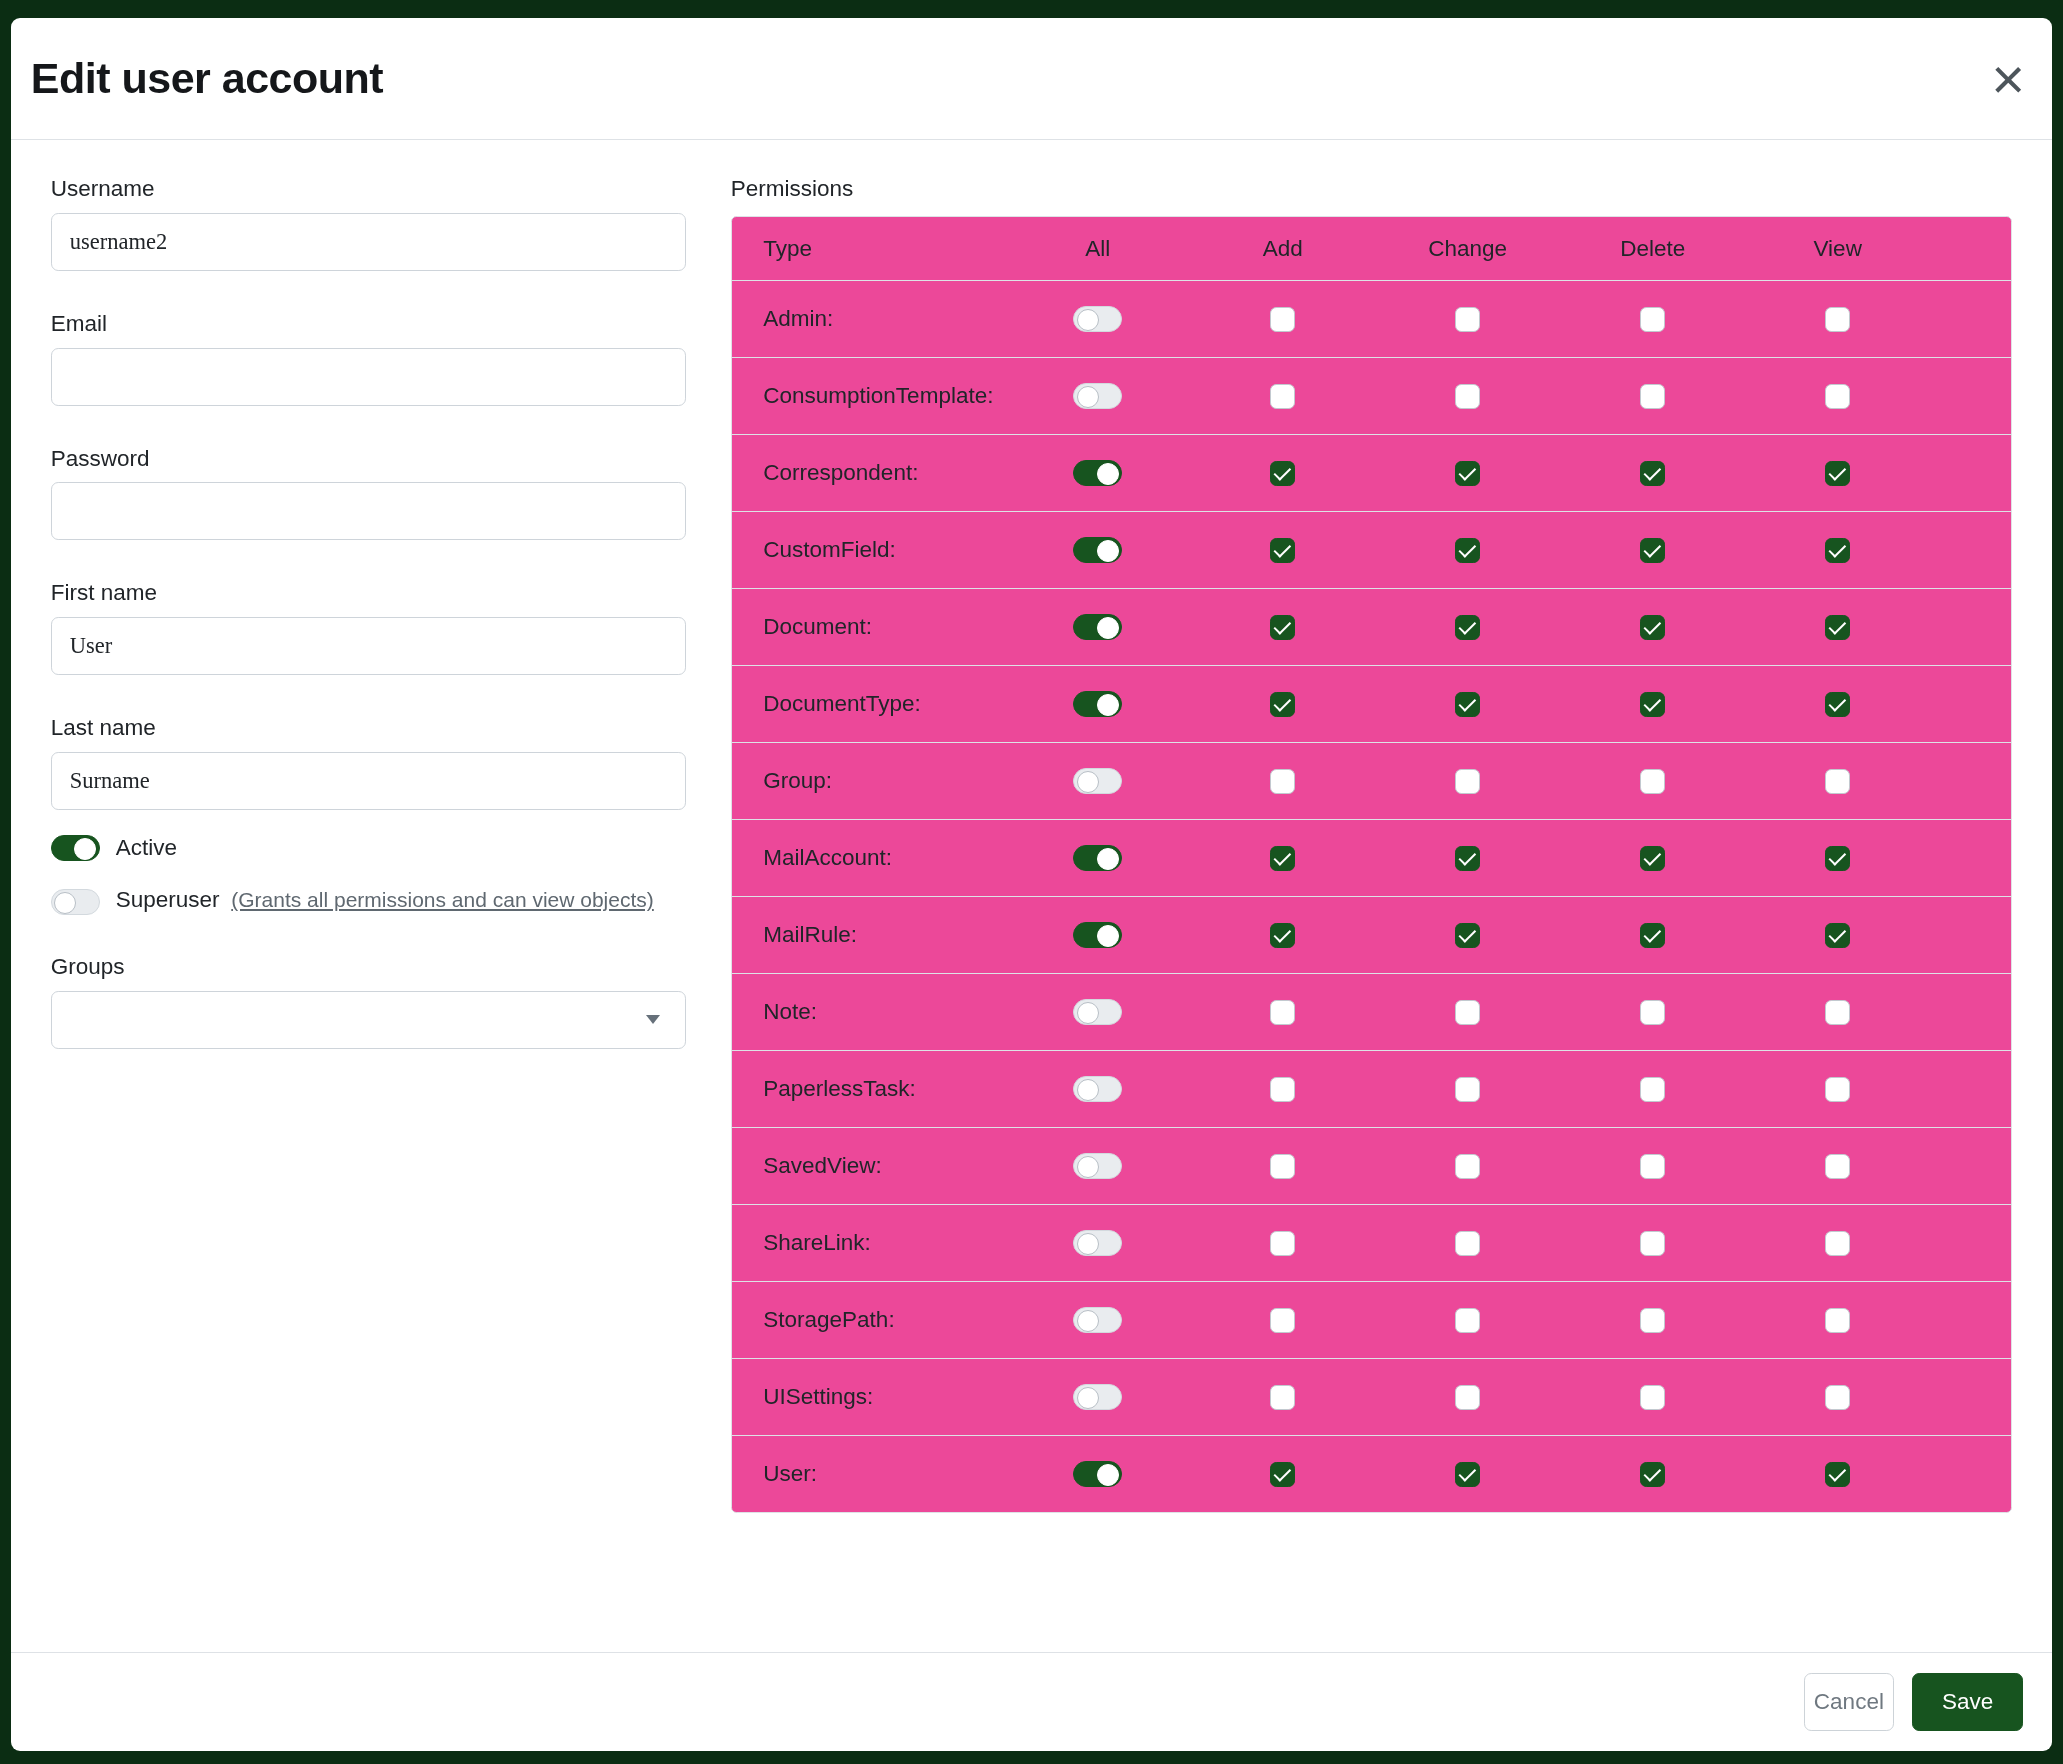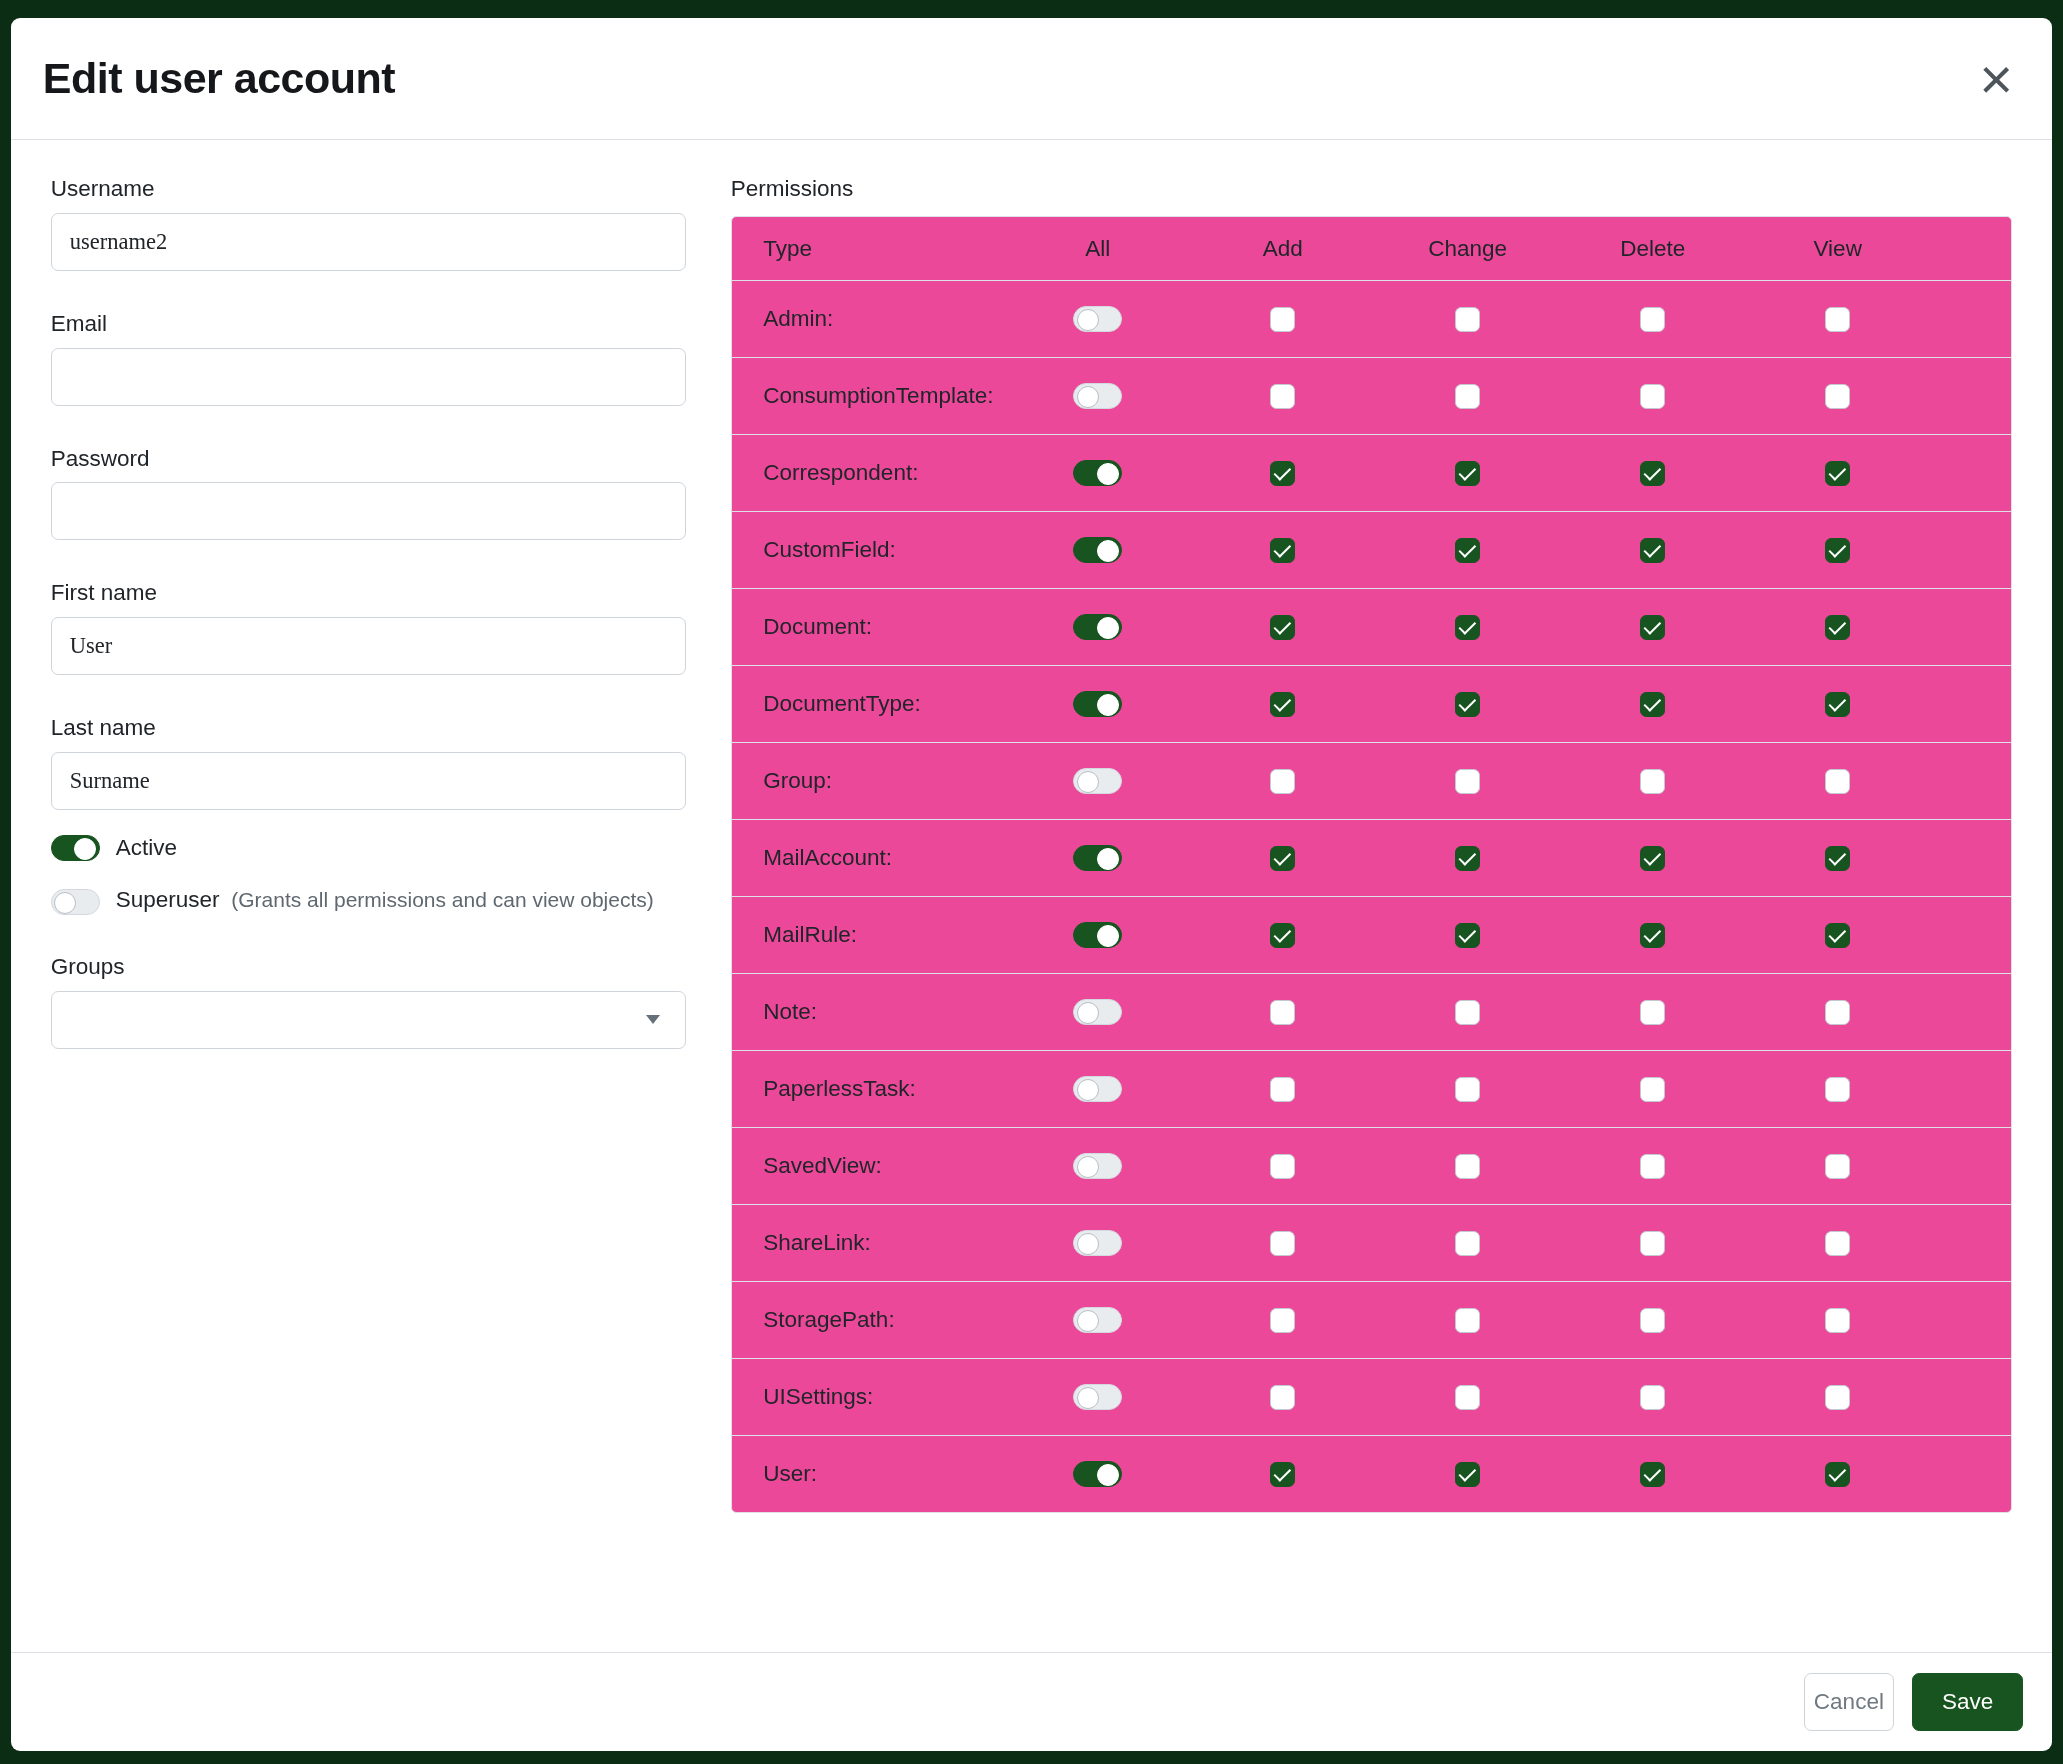--- a/index.html
+++ b/index.html
@@ -10,21 +10,21 @@
     color:#212529;
   }
   .backdrop { width:100%; height:100%; padding:18px 10.8px 12.6px; }
   .modal {
     background:#fff; border-radius:9px; width:100%; height:100%;
     display:flex; flex-direction:column; overflow:hidden;
   }
   
   .modal-header {
     display:flex; align-items:center; justify-content:space-between;
-    padding:36px 32px; border-bottom:0.9px solid #dee2e6; flex-shrink:0;
+    padding:36px 20px; border-bottom:0.9px solid #dee2e6; flex-shrink:0;
   }
   .modal-title { font-size:43px; font-weight:700; color:#15171a; letter-spacing:-0.5px; }
   .close-btn {
     background:none; border:none; font-size:58px; line-height:43px;
     color:#4d555b; cursor:pointer; font-weight:300; padding:0 7.2px;
   }
   
   .modal-body { flex:1; display:flex; gap:45px; padding:36px 40px 0; overflow:hidden; }
   .left-col { width:635px; flex-shrink:0; }
   .right-col { flex:1; min-width:0; }
@@ -48,21 +48,21 @@
   }
   .switch.on { background:var(--primary,#17541f); border-color:var(--primary,#17541f); }
   .switch.on::after { left:auto; right:2.7px; border-color:#fff; }
 
   .toggle-row { display:flex; align-items:flex-start; gap:16px; }
   .active-row { margin-top:25px; align-items:center; }
   .superuser-row { margin-top:23.4px; }
   .superuser-row .switch { margin-top:4.5px; }
   .toggle-label { font-size:22.5px; color:#212529; }
   .toggle-text { font-size:22.5px; line-height:1.4; width:576px; }
-  .toggle-hint { font-size:21px; color:#5f6870; margin-left:5.4px; }
+  .toggle-hint { font-size:21px; color:#5f6870; margin-left:5.4px;text-decoration:underline; }
 
   .groups-group { margin-top:38px; }
   .select-box {
     position:relative; width:100%; height:58px; border:0.9px solid #ced4da;
     border-radius:7.2px; background:#fff; cursor:pointer;
   }
   .select-caret {
     position:absolute; right:25px; top:50%; margin-top:-4.5px;
     width:0; height:0; border-left:7.2px solid transparent;
     border-right:7.2px solid transparent; border-top:9px solid #66707a;

